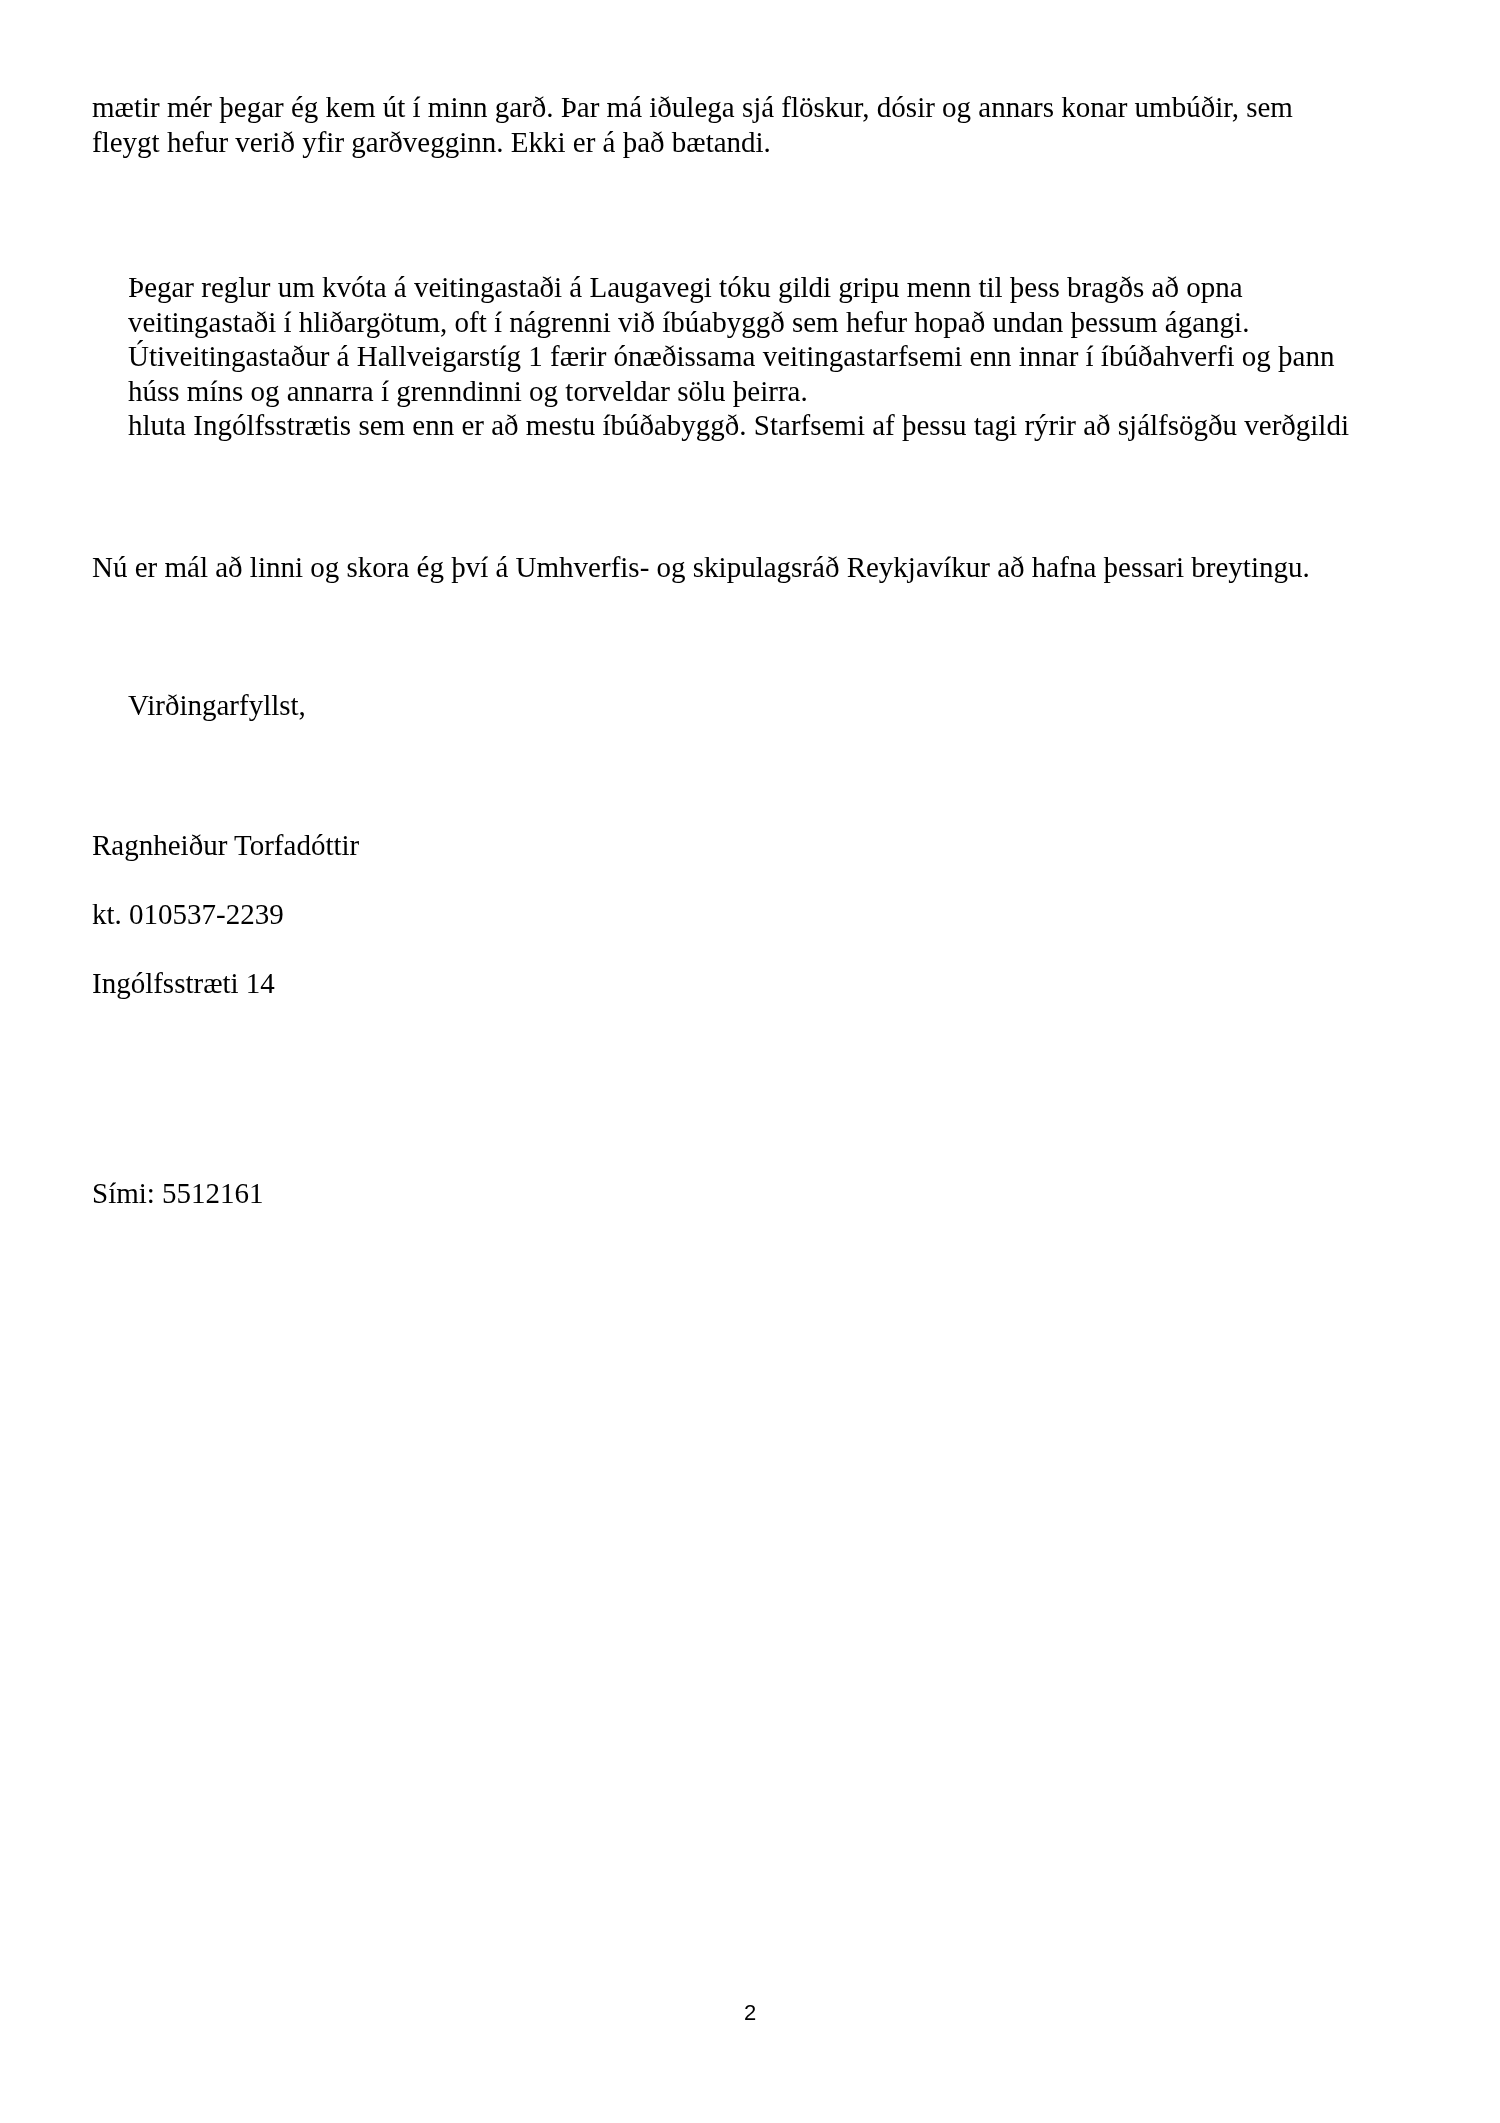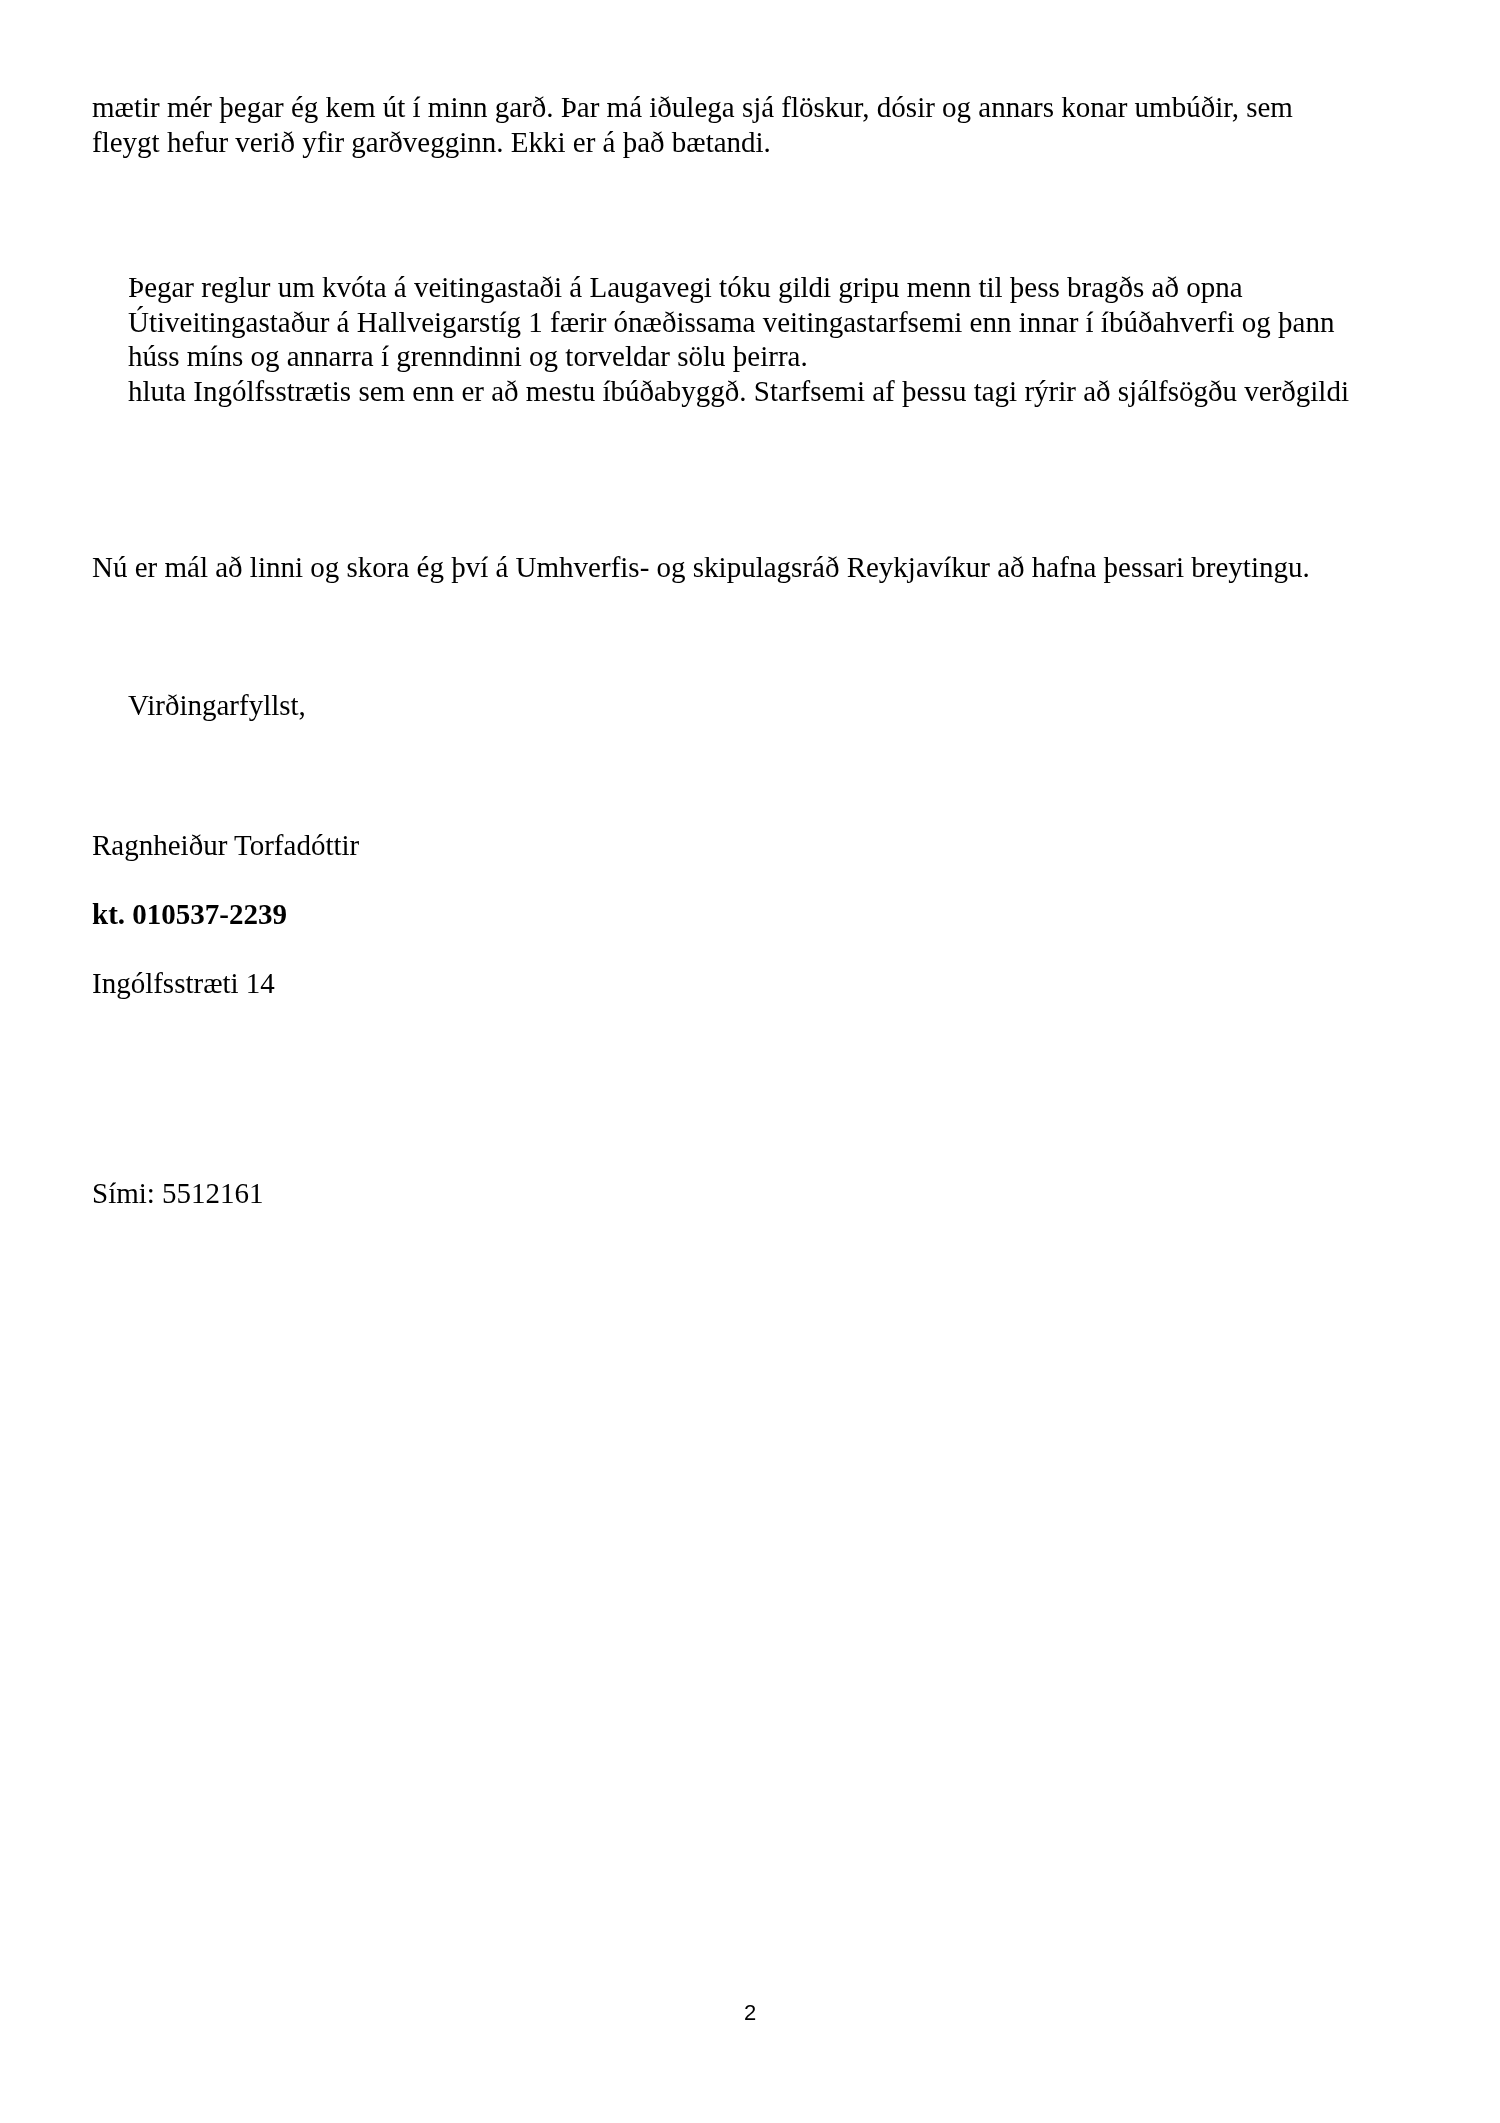--- a/index.html
+++ b/index.html
@@ -42,38 +42,39 @@
 
 <div class="page">
 
   <div class="block" style="top: 90px;">
     <div class="line">mætir mér þegar ég kem út í minn garð. Þar má iðulega sjá flöskur, dósir og annars konar umbúðir, sem</div>
     <div class="line">fleygt hefur verið yfir garðvegginn. Ekki er á það bætandi.</div>
   </div>
 
   <div class="block" style="top: 270px; margin-left: 36px;">
     <div class="line">Þegar reglur um kvóta á veitingastaði á Laugavegi tóku gildi gripu menn til þess bragðs að opna</div>
+    <div class="line">veitingastaði í hliðargötum, oft í nágrenni við íbúabyggð sem hefur hopað undan þessum ágangi.</div>
     <div class="line">Útiveitingastaður á Hallveigarstíg 1 færir ónæðissama veitingastarfsemi enn innar í íbúðahverfi og þann</div>
     <div class="line">húss míns og annarra í grenndinni og torveldar sölu þeirra.</div>
     <div class="line">hluta Ingólfsstrætis sem enn er að mestu íbúðabyggð. Starfsemi af þessu tagi rýrir að sjálfsögðu verðgildi</div>
   </div>
 
   <div class="block" style="top: 550px;">
     <div class="line">Nú er mál að linni og skora ég því á Umhverfis- og skipulagsráð Reykjavíkur að hafna þessari breytingu.</div>
   </div>
 
   <div class="block" style="top: 688px; margin-left: 36px;">
     <div class="line">Virðingarfyllst,</div>
   </div>
 
   <div class="block" style="top: 828px;">
     <div class="line">Ragnheiður Torfadóttir</div>
   </div>
 
-  <div class="block" style="top: 897px; font-weight: bold;">
+  <div class="block" style="top: 897px;">
     <div class="line">kt. 010537-2239</div>
   </div>
 
   <div class="block" style="top: 966px;">
     <div class="line">Ingólfsstræti 14</div>
   </div>
 
 
   <div class="block" style="top: 1176px;">
     <div class="line">Sími: 5512161</div>

